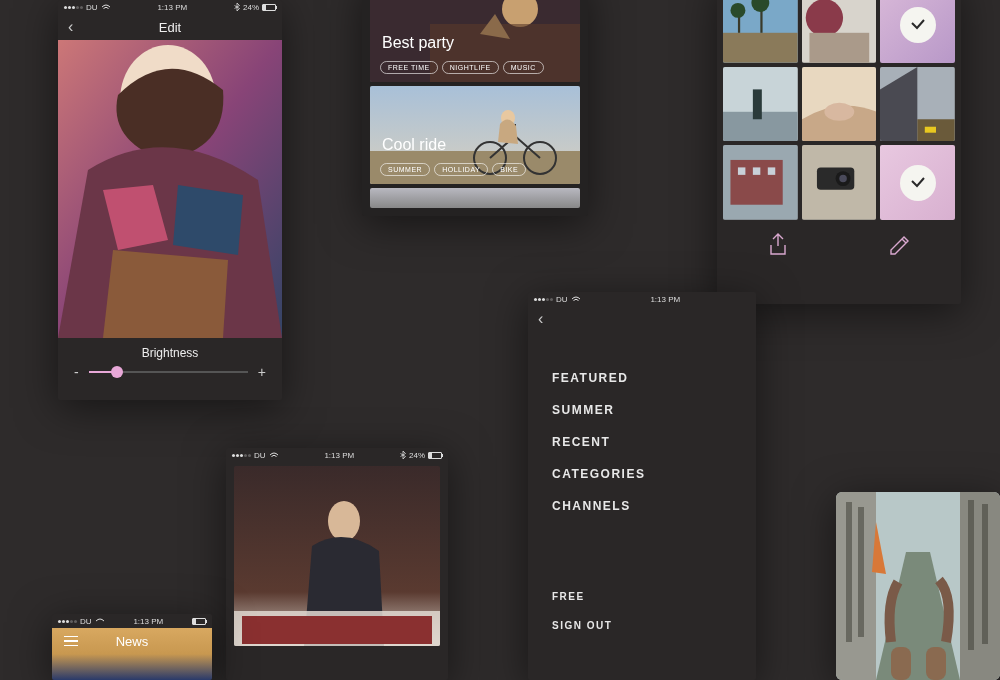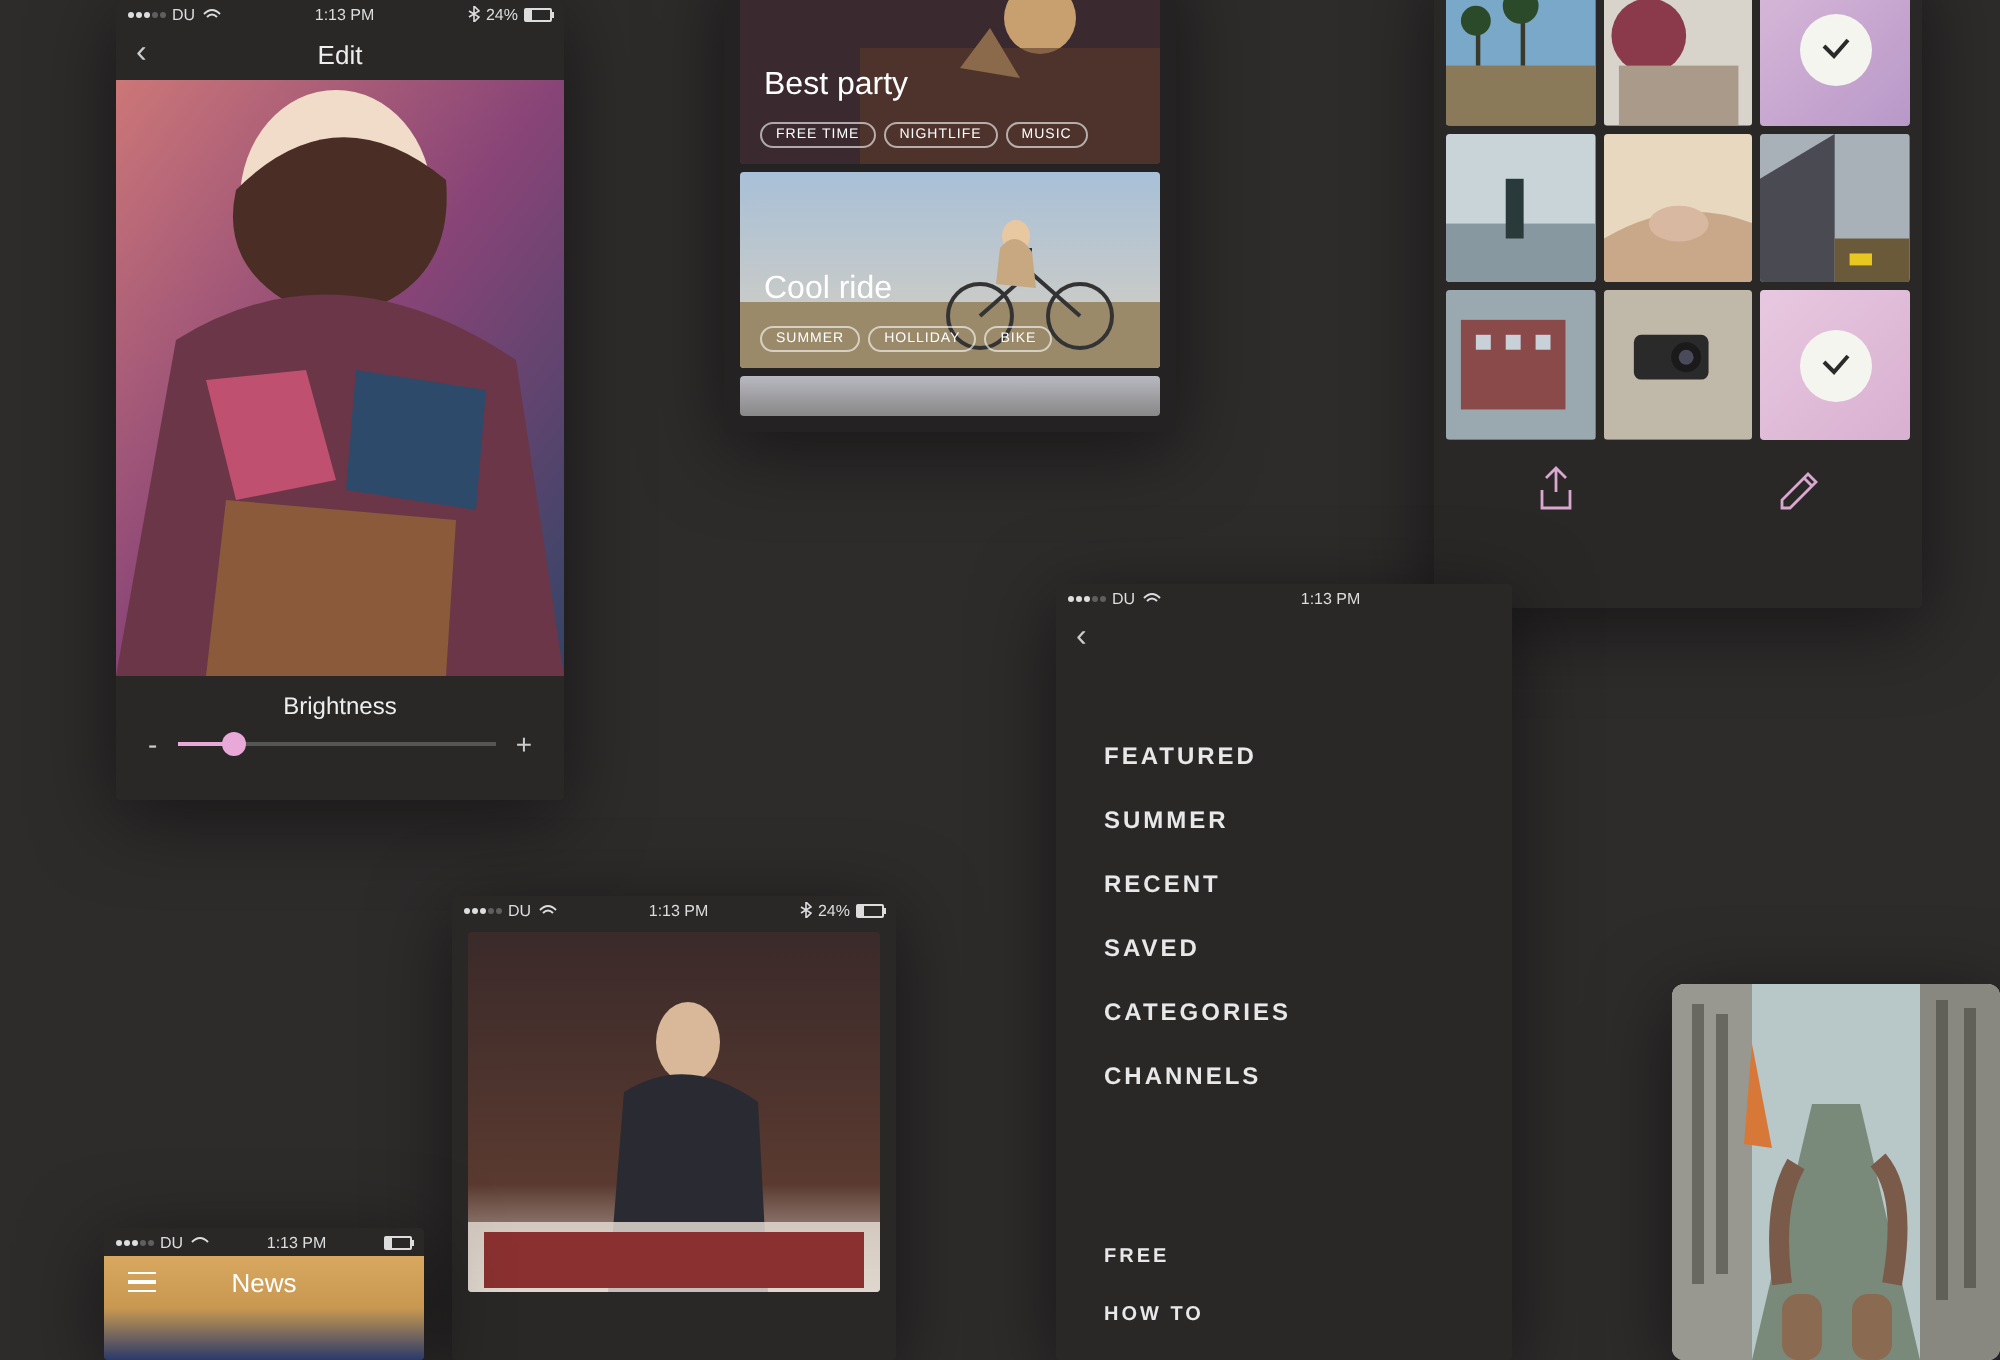--- a/index.html
+++ b/index.html
@@ -353,27 +353,25 @@
     <span>1:13 PM</span>
     <div class="status-right"></div>
   </div>
   <div class="nav-bar">
     <span class="nav-back">‹</span>
   </div>
   <div class="menu-list">
     <div class="menu-item">FEATURED</div>
     <div class="menu-item">SUMMER</div>
     <div class="menu-item">RECENT</div>
-    <div class="menu-item">SAVED</div>
     <div class="menu-item">CATEGORIES</div>
     <div class="menu-item">CHANNELS</div>
   </div>
   <div class="menu-secondary" style="margin-top:40px;">
     <div class="menu-item" style="font-size:10px;">FREE</div>
-    <div class="menu-item" style="font-size:10px;">HOW TO</div>
     <div class="menu-item" style="font-size:10px;">SIGN OUT</div>
   </div>
 
 </div>
 
 <div class="phone" style="left:836px; top:492px; width:164px; height:188px; border-radius:6px;">
   <svg class="img-fill" viewBox="0 0 164 188" preserveAspectRatio="none">
     <rect width="164" height="188" fill="#b8c8c8"></rect>
     <rect x="0" y="0" width="40" height="188" fill="#989890"></rect>
     <rect x="124" y="0" width="40" height="188" fill="#888880"></rect>

